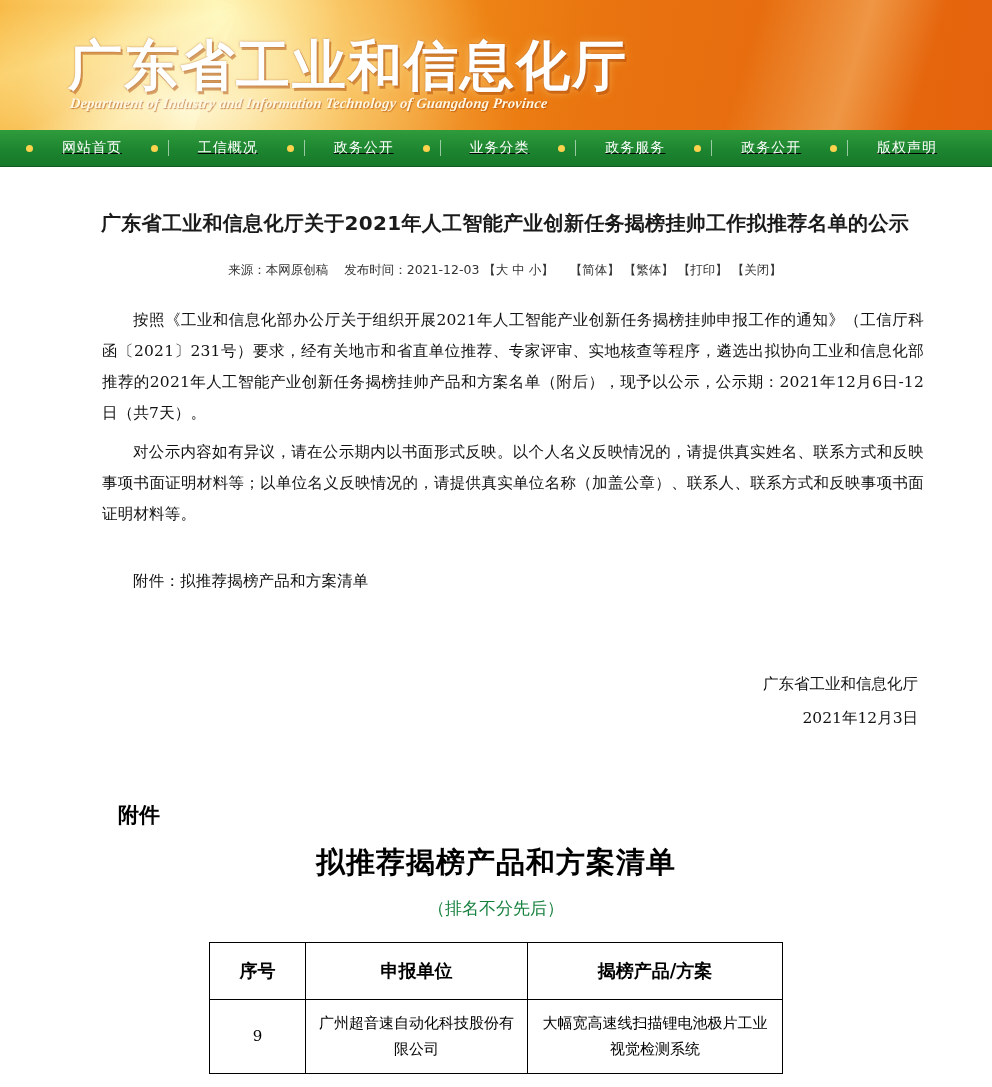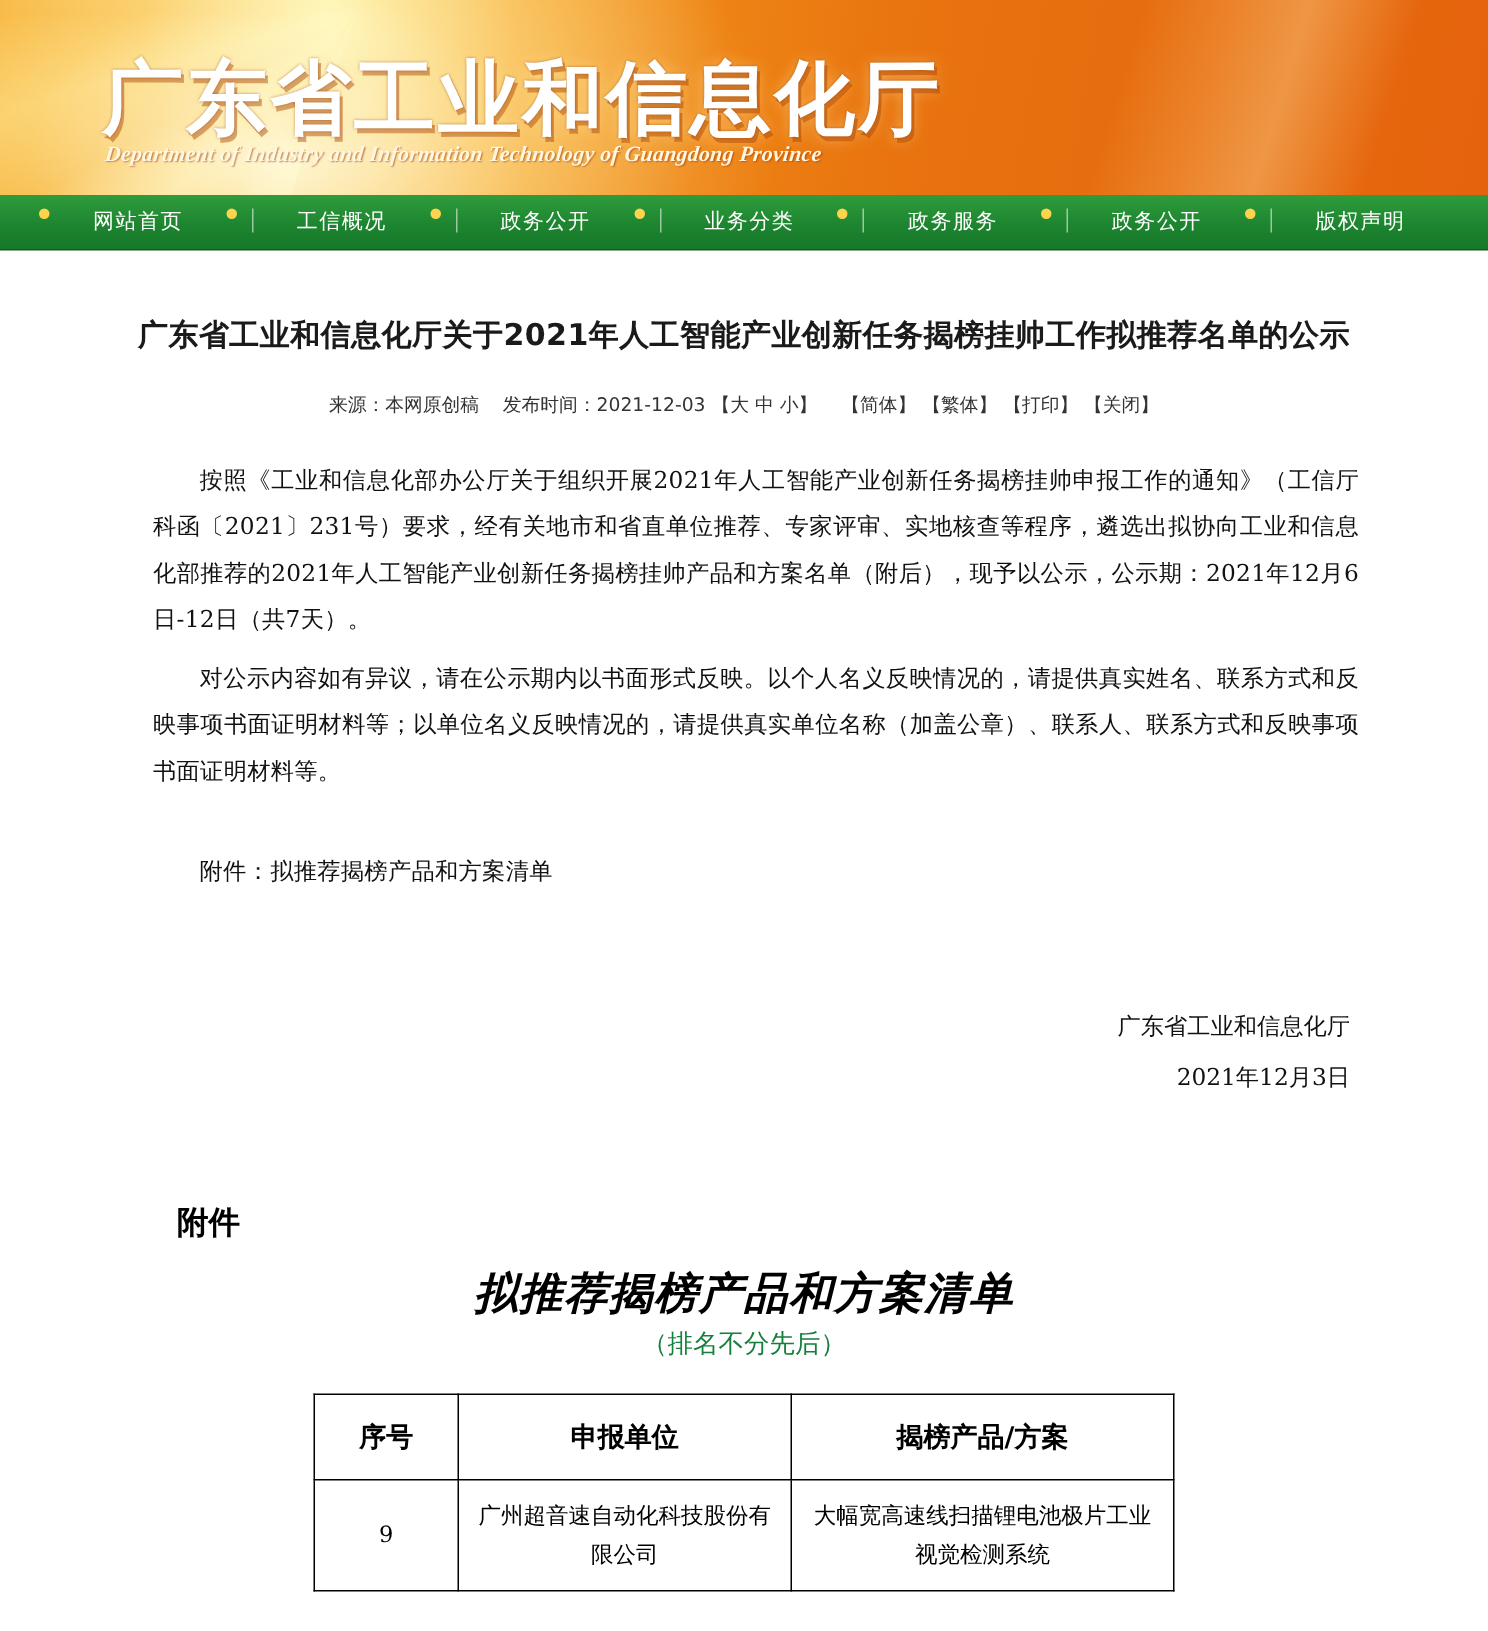--- a/index.html
+++ b/index.html
@@ -91,24 +91,25 @@
     width: 992px;
     height: 36px;
     background: linear-gradient(#2f9c3c, #1d8530 55%, #17782a);
     display: flex;
     align-items: center;
     justify-content: center;
     border-bottom: 1px solid #0f5e20;
   }
   .nav-inner {
     display: flex;
-    align-items: flex-start;
+    align-items: center;
     width: 100%;
     padding: 0 26px;
     box-sizing: border-box;
+    text-decoration: underline;
   }
   .nav-dot {
     width: 7px; height: 7px;
     border-radius: 50%;
     background: #ffd34d;
     flex: 0 0 auto;
   }
   .nav-sep {
     width: 1px;
     height: 16px;
@@ -127,21 +128,21 @@
   }
   .nav-gap { flex: 0 0 10px; }
 
   
   .page {
     width: 992px;
     box-sizing: border-box;
     padding: 0 0 10px 0;
   }
   .article {
-    padding: 40px 86px 0 86px;
+    padding: 40px 68px 0 86px;
     box-sizing: border-box;
   }
   .doc-title {
     font-family: "DejaVu Sans", sans-serif;
     font-size: 20px;
     font-weight: bold;
     line-height: 1.65;
     text-align: center;
     color: #1a1a1a;
     margin: 0 0 22px 0;
@@ -193,22 +194,21 @@
     margin-left: 48px;
     margin-bottom: 14px;
   }
   .attach-title {
     font-family: "DejaVu Serif", serif;
     font-size: 29px;
     font-weight: bold;
     text-align: center;
     letter-spacing: 1px;
     color: #000;
-    margin-bottom: 1px;
-    font-style: italic;
+    margin-bottom: 14px;
   }
   .attach-sub {
     font-family: "DejaVu Serif", serif;
     font-size: 17px;
     text-align: center;
     color: #15803d;
     margin-bottom: 22px;
   }
 
   table.list {

